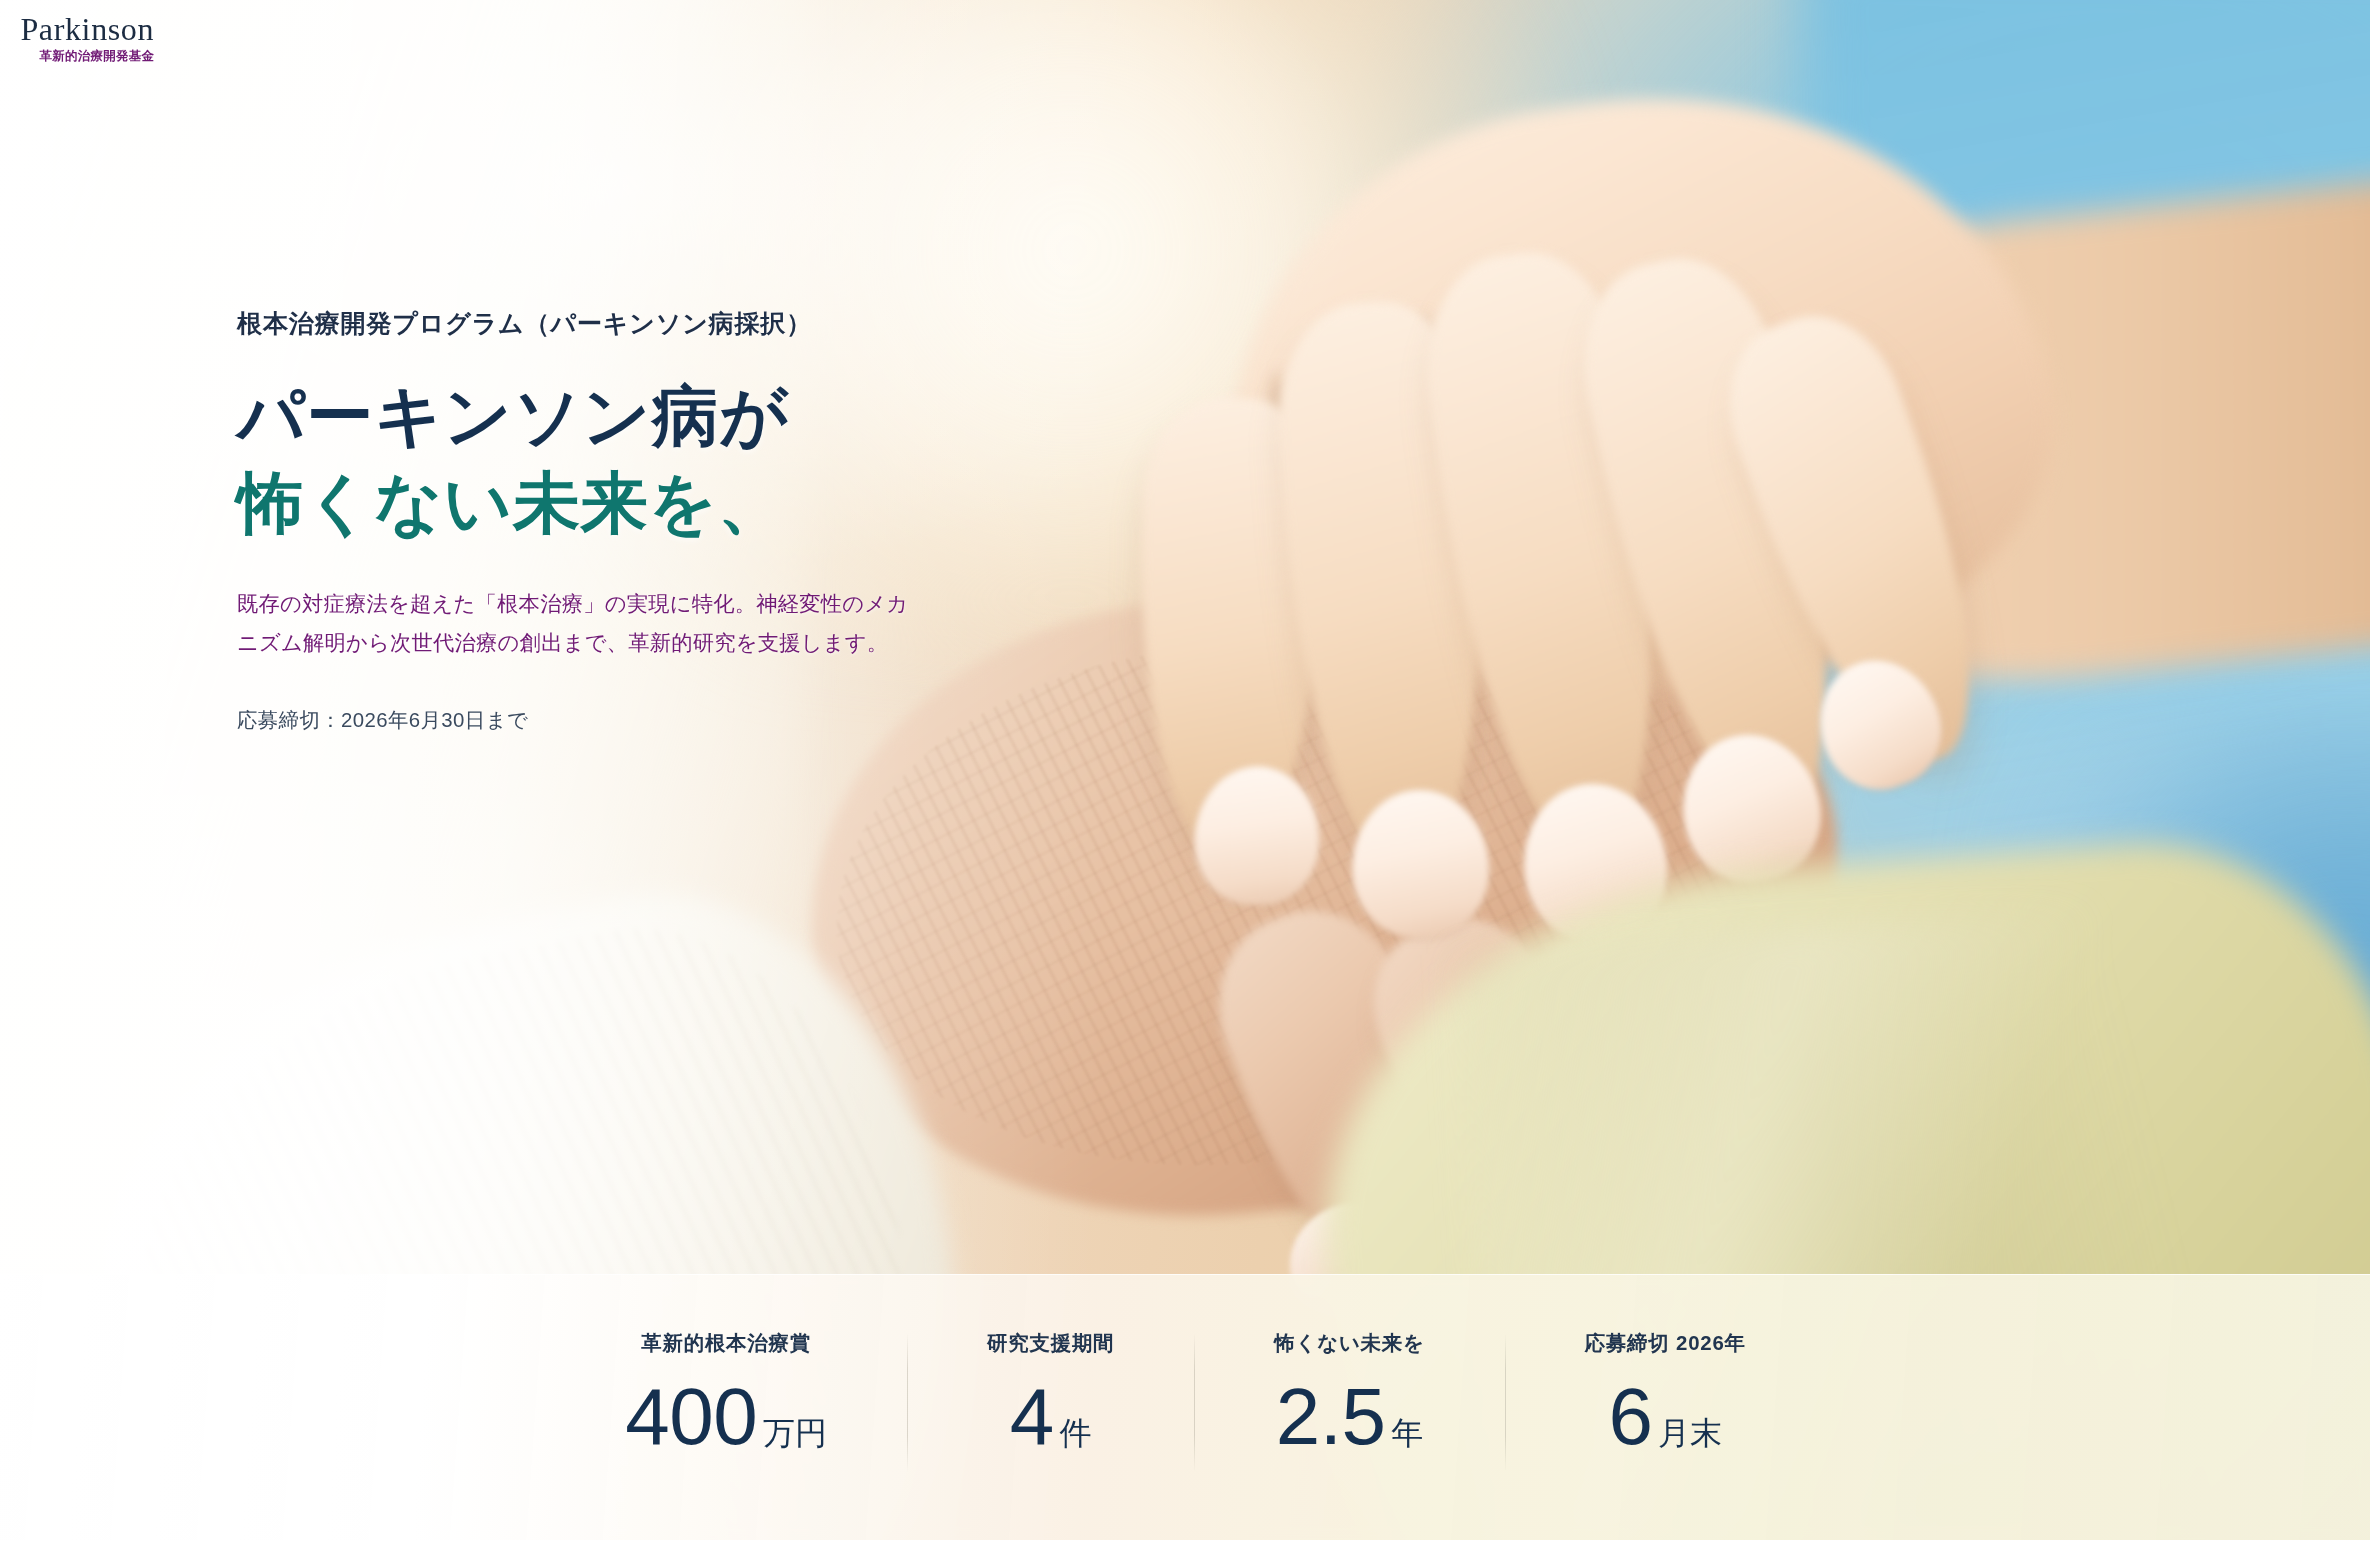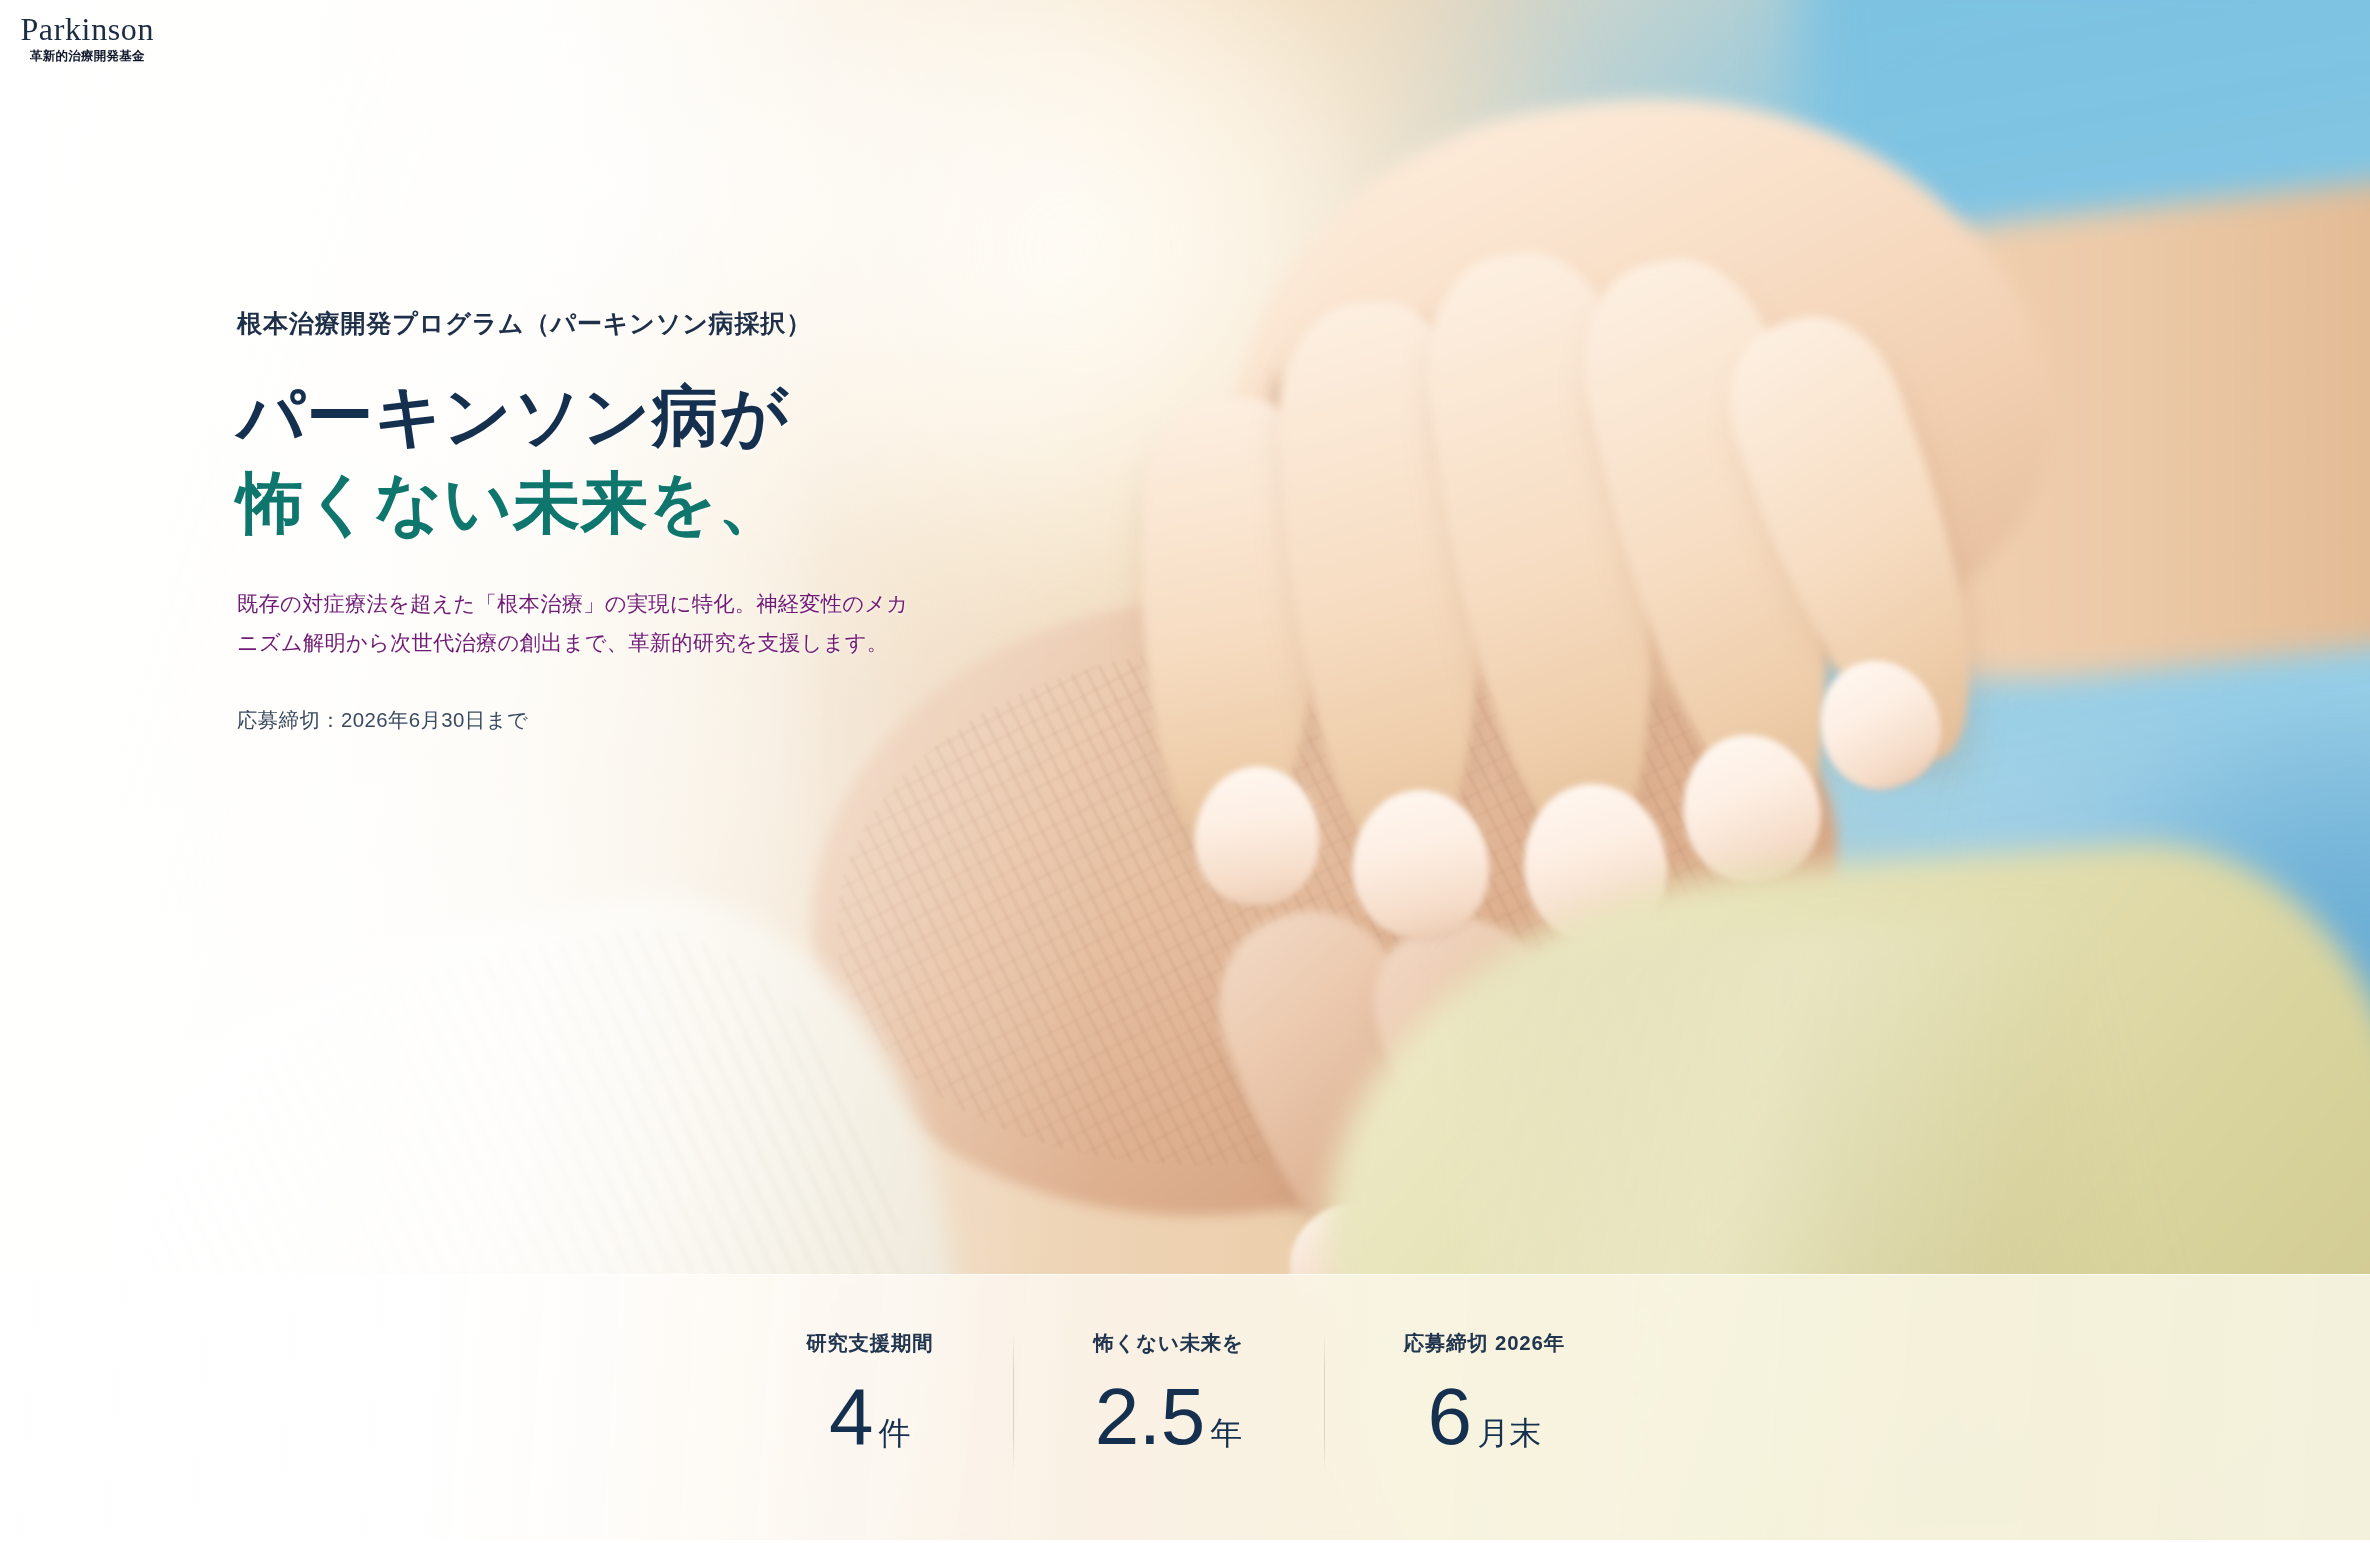--- a/index.html
+++ b/index.html
@@ -355,22 +355,23 @@
     font-size:32px;
     letter-spacing:.02em;
     color:#1c2c42;
     white-space:nowrap;
   }
   .logo-sub {
     margin-top:4.6px;
     font-size:12.5px;
     font-weight:700;
     letter-spacing:.02em;
-    color:#0f172a;
+    color:#701a75;
     white-space:nowrap;
+    text-align:right;
   }
 
   
   .hero-copy {
     position:absolute;
     left:237px; top:307px;
     z-index:25;
     width:705px;
   }
   .eyebrow {
@@ -550,20 +551,27 @@
       <span class="hl-2">怖くない未来を、</span>
     </h1>
 
     <p class="lede">既存の対症療法を超えた「根本治療」の実現に特化。神経変性のメカニズム解明から次世代治療の創出まで、革新的研究を支援します。</p>
     <p class="deadline">応募締切：2026年6月30日まで</p>
   </div>
 
   <div class="stats-bar">
     <div class="stats-inner">
 
+      <div class="stat">
+        <div class="stat-label">革新的根本治療賞</div>
+        <div class="stat-value">
+          <span class="stat-num">400</span>
+          <span class="stat-unit">万円</span>
+        </div>
+      </div>
 
       <div class="stat">
         <div class="stat-label">研究支援期間</div>
         <div class="stat-value">
           <span class="stat-num">4</span>
           <span class="stat-unit">件</span>
         </div>
       </div>
 
       <div class="stat">

